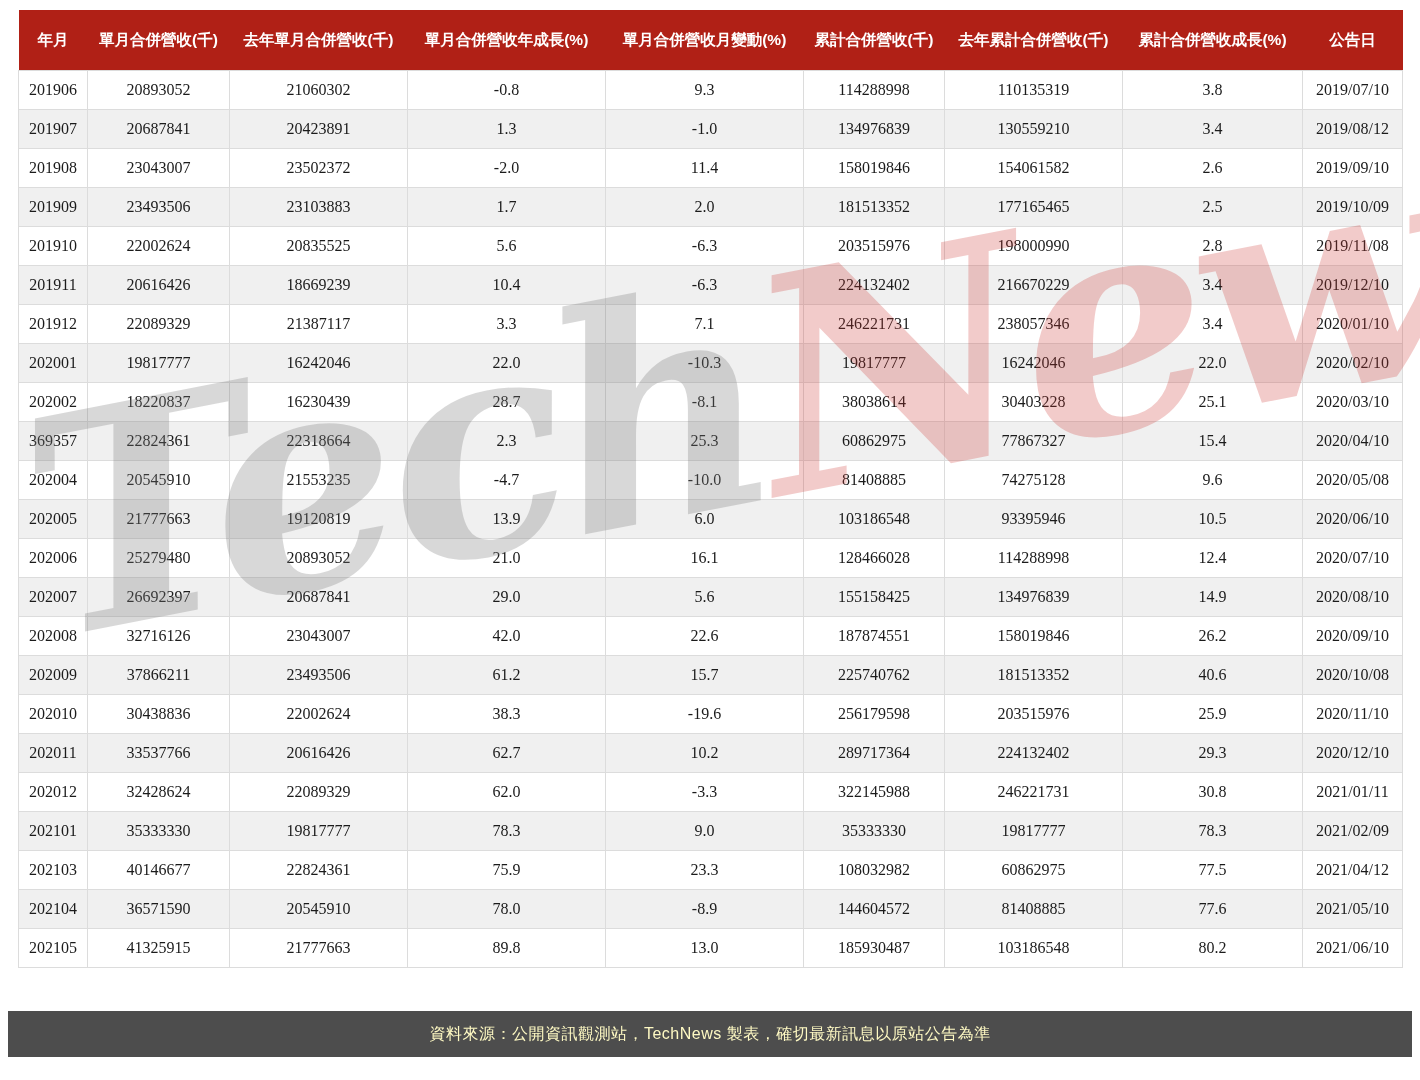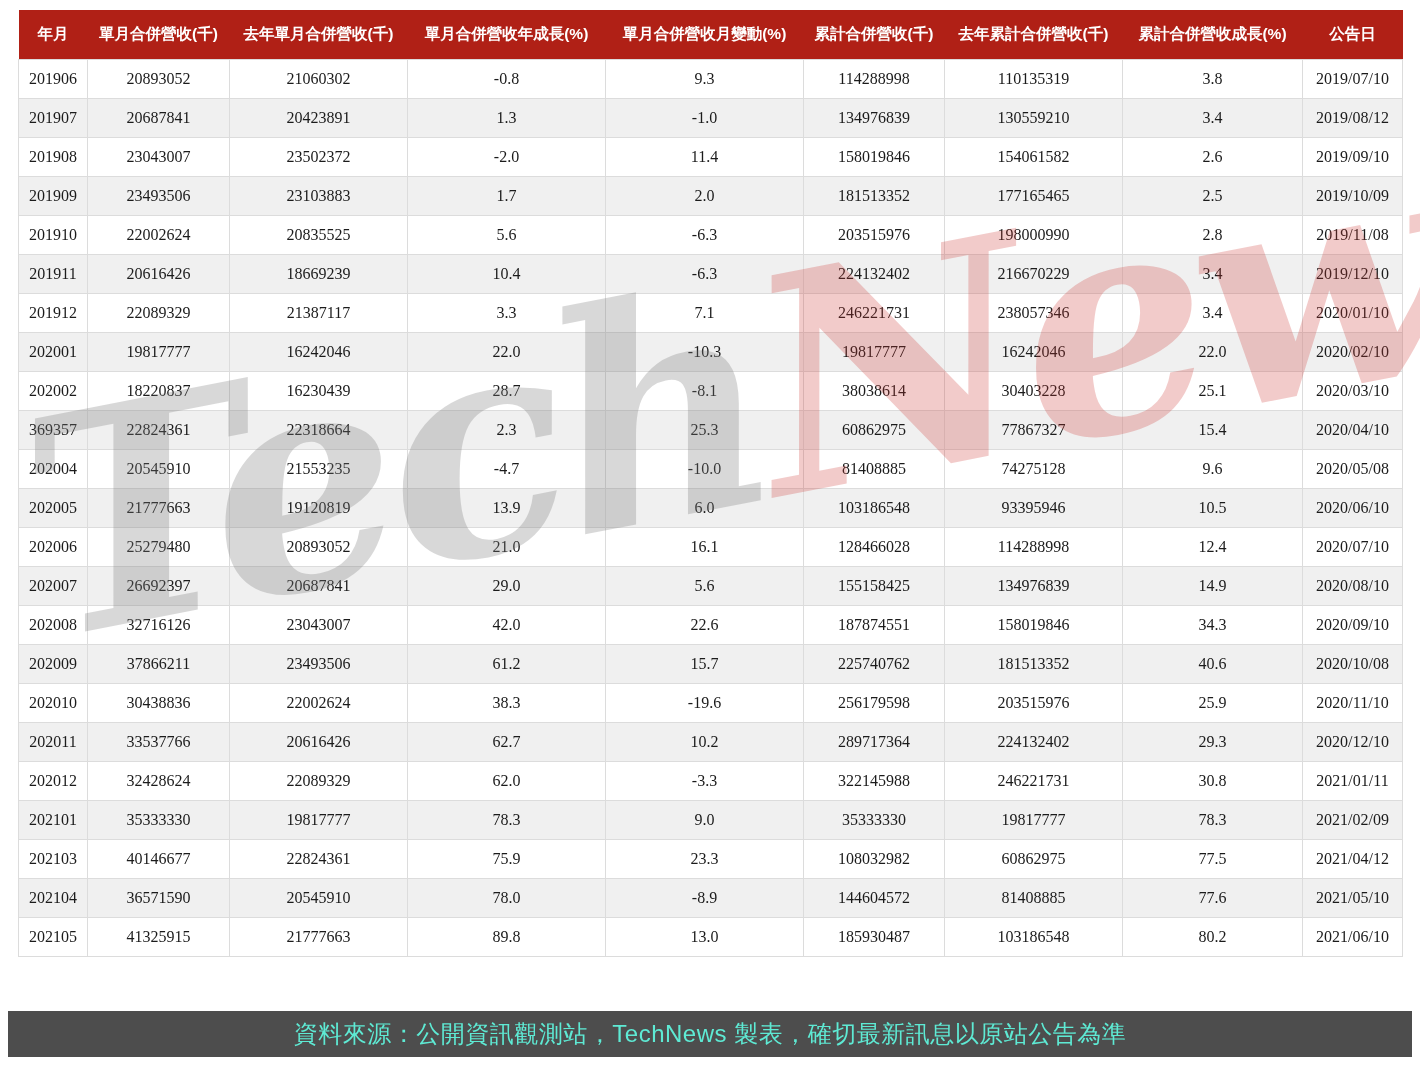--- a/index.html
+++ b/index.html
@@ -15,21 +15,21 @@
     width:1384px;
     border-collapse:collapse;
     table-layout:fixed;
   }
   table.rev th{
     background:var(--header-bg,#B02016);
     color:#ffffff;
     font-family:"Liberation Sans",sans-serif;
     font-size:15.5px;
     font-weight:bold;
-    height:49px;
+    height:60px;
     padding:0 2px;
     text-align:center;
     border:none;
   }
   table.rev td{
     height:38px;
     text-align:center;
     vertical-align:middle;
     font-family:"Liberation Serif",serif;
     font-size:16px;
@@ -59,23 +59,23 @@
   .watermark .wm-news{color:rgba(205,55,50,0.26);}
   .footer{
     position:absolute;
     left:8px;top:1011px;
     width:1404px;height:46px;
     background:var(--footer-bg,#4D4D4D);
     display:flex;align-items:center;justify-content:center;
     z-index:6;
   }
   .footer .footer-text{
-    color:#5eead4;
+    color:#fef9c3;
     font-family:"Liberation Sans",sans-serif;
-    font-size:24px;
+    font-size:16px;
     letter-spacing:0.5px;
   }
 </style>
 </head>
 <body>
 
 <div class="page" style="--header-bg: #B02016; --row-alt: #F0F0F0; --footer-bg: #4D4D4D;">
 
   <table class="rev">
     <colgroup>
@@ -258,21 +258,21 @@
           <td>2020/08/10</td>
         </tr>
         <tr>
           <td>202008</td>
           <td>32716126</td>
           <td>23043007</td>
           <td>42.0</td>
           <td>22.6</td>
           <td>187874551</td>
           <td>158019846</td>
-          <td>34.3</td>
+          <td>26.2</td>
           <td>2020/09/10</td>
         </tr>
         <tr>
           <td>202009</td>
           <td>37866211</td>
           <td>23493506</td>
           <td>61.2</td>
           <td>15.7</td>
           <td>225740762</td>
           <td>181513352</td>

